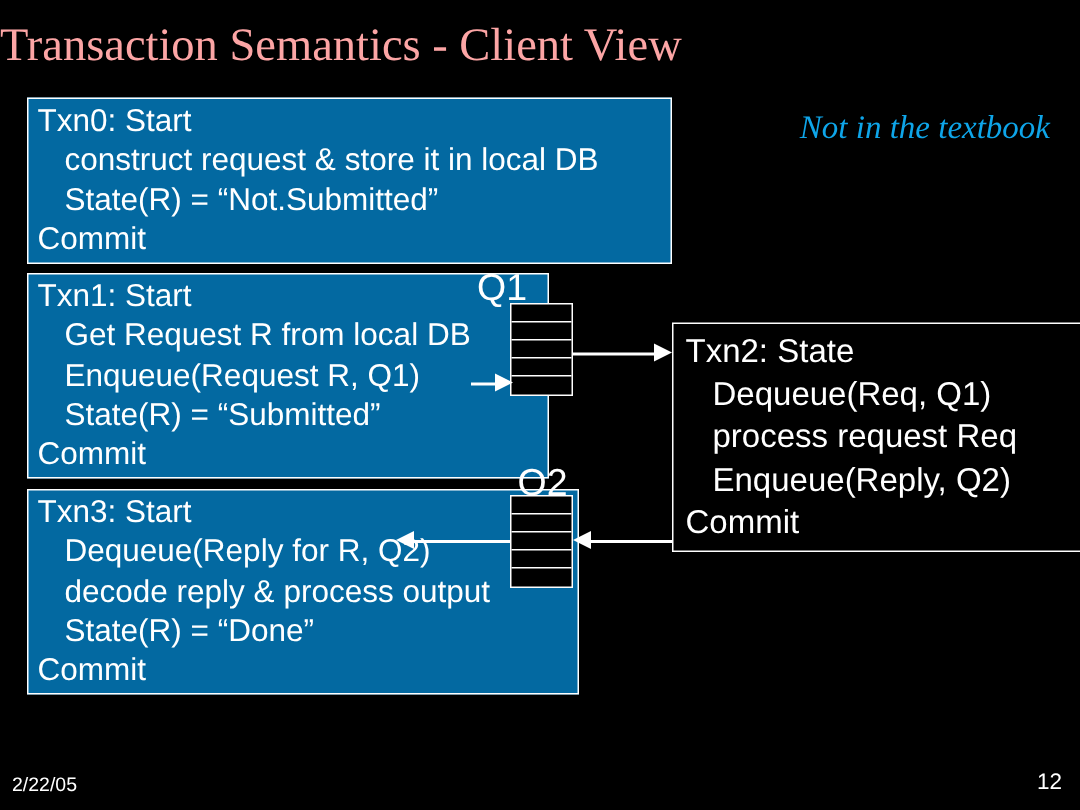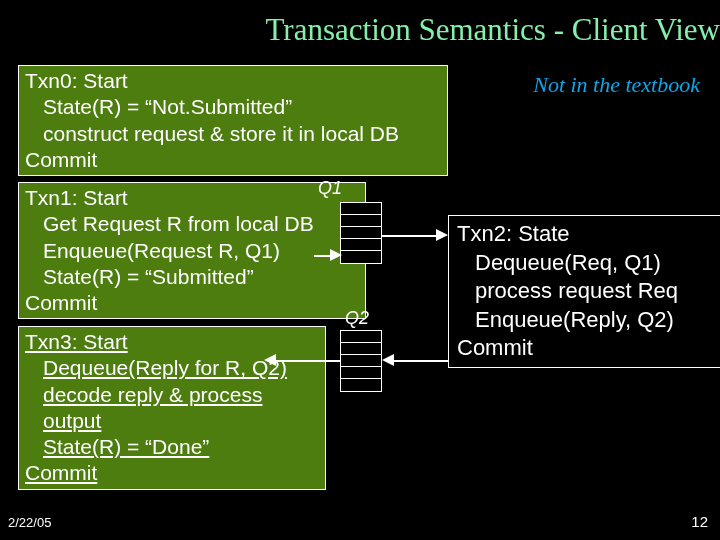--- a/index.html
+++ b/index.html
@@ -6,23 +6,23 @@
   body {
     background: #000;
     width: 720px;
     height: 540px;
     position: relative;
     font-family: "Times New Roman", serif;
     color: #fff;
     overflow: hidden;
   }
   .title {
-    color: #86efac;
+    color: #fca5a5;
     font-size: 31px;
-    text-align: right;
+    text-align: left;
     padding-top: 12px;
     font-family: "Times New Roman", serif;
   }
   .note {
     position: absolute;
     top: 72px;
     right: 20px;
     font-style: italic;
     font-size: 22px;
     color: #0ea5e9;
@@ -43,25 +43,25 @@
     font-size: 15px;
     font-family: Arial, sans-serif;
   }
   .box {
     position: absolute;
     border: 1px solid #fff;
     font-family: Arial, sans-serif;
     font-size: 21px;
     line-height: 1.25;
     padding: 2px 6px;
-    background: #4d7c0f;
+    background: #0369a1;
   }
   .txn0 { top: 65px; left: 18px; width: 430px; }
   .txn1 { top: 182px; left: 18px; width: 348px; }
-  .txn3 { top: 326px; left: 18px; width: 308px; text-decoration: underline; }
+  .txn3 { top: 326px; left: 18px; width: 368px; }
   .indent { padding-left: 18px; display:block;}
   .txn2 {
     position: absolute;
     top: 215px;
     left: 448px;
     width: 280px;
     border: 1px solid #fff;
     font-family: Arial, sans-serif;
     font-size: 22px;
     line-height: 1.3;
@@ -78,22 +78,21 @@
   .queue .slot {
     height: 12px;
     border-bottom: 1.5px solid #fff;
   }
   .queue .slot:last-child { border-bottom: none; }
   .q1 { top: 202px; left: 340px; height: 62px; }
   .q2 { top: 330px; left: 340px; height: 62px; }
   .qlabel {
     position: absolute;
     font-family: Arial, sans-serif;
-    font-size: 18px;
-    font-style: italic;
+    font-size: 25px;
   }
   .q1label { top: 178px; left: 318px; }
   .q2label { top: 308px; left: 345px; }
   
   .arrow-line {
     position: absolute;
     background: #fff;
   }
   .arrow-head-right {
     position: absolute;
@@ -111,22 +110,22 @@
   }
 </style>
 </head>
 <body>
 
 <div class="title">Transaction Semantics - Client View</div>
 <div class="note">Not in the textbook</div>
 
 <div class="box txn0">
   <span>Txn0: Start</span><br>
+  <span class="indent">construct request &amp; store it in local DB</span>
   <span class="indent">State(R) = “Not.Submitted”</span>
-  <span class="indent">construct request &amp; store it in local DB</span>
   <span>Commit</span>
 </div>
 
 <div class="box txn1">
   <span>Txn1: Start</span><br>
   <span class="indent">Get Request R from local DB</span>
   <span class="indent">Enqueue(Request R, Q1)</span>
   <span class="indent">State(R) = “Submitted”</span>
   <span>Commit</span>
 </div>

